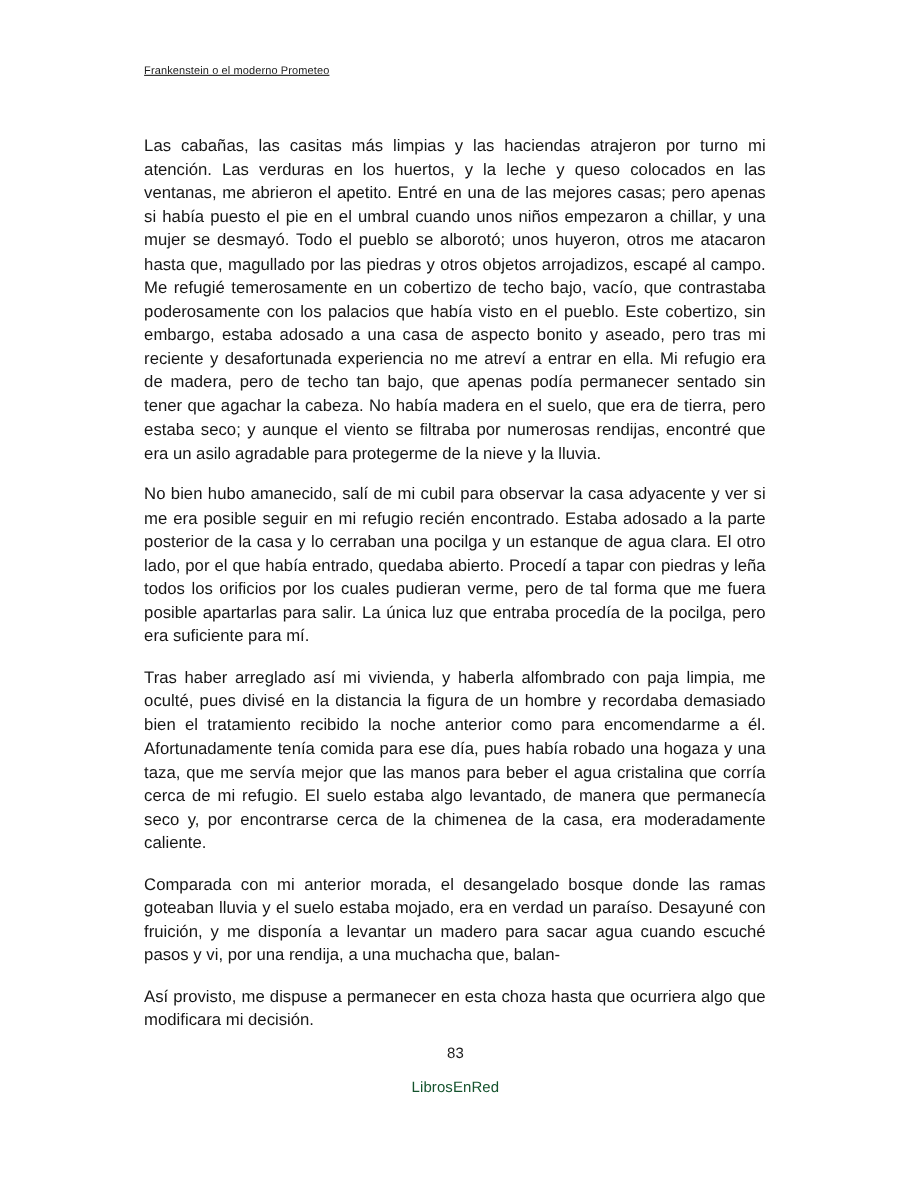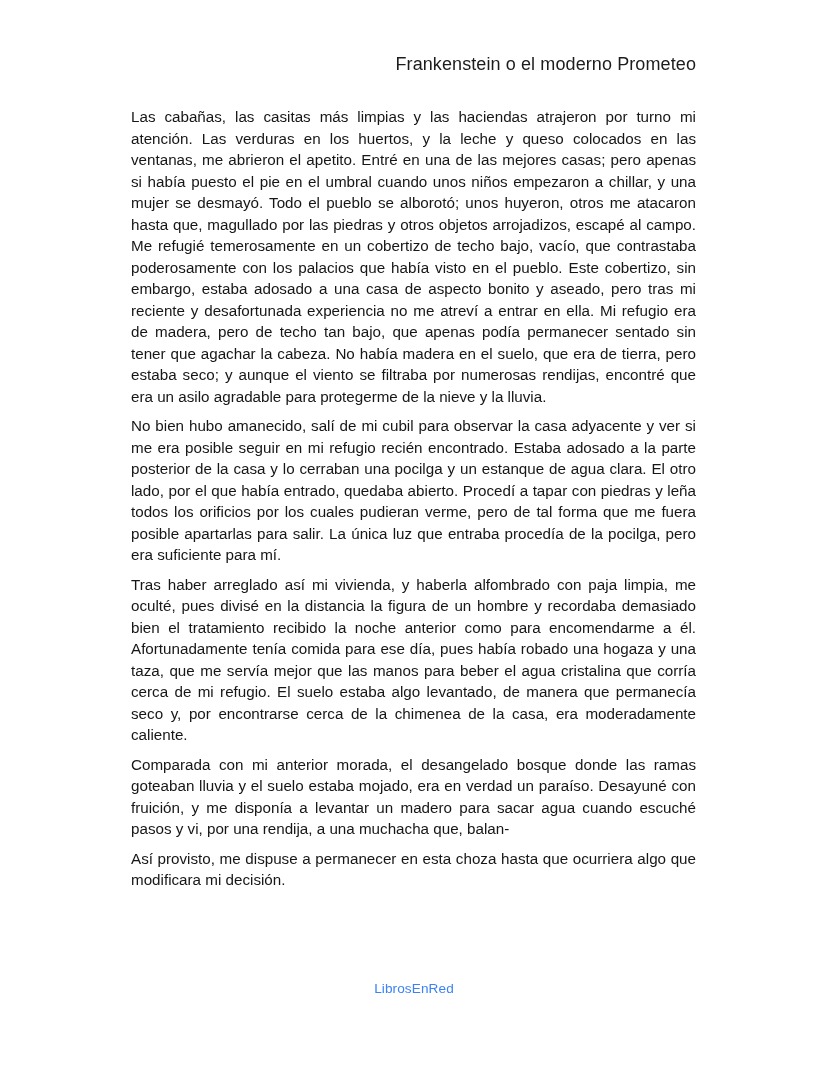--- a/index.html
+++ b/index.html
@@ -23,36 +23,36 @@
     width: 828px;
     height: 1071px;
     background: #ffffff;
   }
 
   .running-head {
     position: absolute;
     top: 56px;
     left: 131px;
     width: 565px;
-    text-align: right;
-    font-size: 18px;
+    font-size: 10px;
     letter-spacing: 0.1px;
     color: #1c1c1c;
     line-height: 17px;
+    text-decoration: underline;
   }
 
   .text-column {
     position: absolute;
     top: 106px;
     left: 131px;
     width: 565px;
   }
 
   .body-paragraph {
-    margin: 0 0 8px 0;
+    margin: 16px 0 8px 0;
     font-size: 15.2px;
     line-height: 21.5px;
     text-align: justify;
     text-justify: inter-word;
     color: #161616;
     hyphens: none;
     word-spacing: 0px;
   }
 
   .body-paragraph:last-child {
@@ -70,35 +70,36 @@
     top: 949px;
     font-size: 13.6px;
     line-height: 18px;
     color: #1c1c1c;
   }
 
   .imprint {
     top: 980px;
     font-size: 13.6px;
     line-height: 18px;
-    color: #3b82f6;
+    color: #14532d;
     letter-spacing: 0.1px;
   }
 </style>
 </head>
 <body>
 
 <div class="page">
 
   <div class="running-head">Frankenstein o el moderno Prometeo</div>
 
   <div class="text-column">
     <p class="body-paragraph">Las cabañas, las casitas más limpias y las haciendas atrajeron por turno mi atención. Las verduras en los huertos, y la leche y queso colocados en las ventanas, me abrieron el apetito. Entré en una de las mejores casas; pero apenas si había puesto el pie en el umbral cuando unos niños empezaron a chillar, y una mujer se desmayó. Todo el pueblo se alborotó; unos huyeron, otros me atacaron hasta que, magullado por las piedras y otros objetos arrojadizos, escapé al campo. Me refugié temerosamente en un cobertizo de techo bajo, vacío, que contrastaba poderosamente con los palacios que había visto en el pueblo. Este cobertizo, sin embargo, estaba adosado a una casa de aspecto bonito y aseado, pero tras mi reciente y desafortunada experiencia no me atreví a entrar en ella. Mi refugio era de madera, pero de techo tan bajo, que apenas podía permanecer sentado sin tener que agachar la cabeza. No había madera en el suelo, que era de tierra, pero estaba seco; y aunque el viento se filtraba por numerosas rendijas, encontré que era un asilo agradable para protegerme de la nieve y la lluvia.</p>
     <p class="body-paragraph">No bien hubo amanecido, salí de mi cubil para observar la casa adyacente y ver si me era posible seguir en mi refugio recién encontrado. Estaba adosado a la parte posterior de la casa y lo cerraban una pocilga y un estanque de agua clara. El otro lado, por el que había entrado, quedaba abierto. Procedí a tapar con piedras y leña todos los orificios por los cuales pudieran verme, pero de tal forma que me fuera posible apartarlas para salir. La única luz que entraba procedía de la pocilga, pero era suficiente para mí.</p>
     <p class="body-paragraph">Tras haber arreglado así mi vivienda, y haberla alfombrado con paja limpia, me oculté, pues divisé en la distancia la figura de un hombre y recordaba demasiado bien el tratamiento recibido la noche anterior como para encomendarme a él. Afortunadamente tenía comida para ese día, pues había robado una hogaza y una taza, que me servía mejor que las manos para beber el agua cristalina que corría cerca de mi refugio. El suelo estaba algo levantado, de manera que permanecía seco y, por encontrarse cerca de la chimenea de la casa, era moderadamente caliente.</p>
     <p class="body-paragraph">Comparada con mi anterior morada, el desangelado bosque donde las ramas goteaban lluvia y el suelo estaba mojado, era en verdad un paraíso. Desayuné con fruición, y me disponía a levantar un madero para sacar agua cuando escuché pasos y vi, por una rendija, a una muchacha que, balan-</p>
     <p class="body-paragraph">Así provisto, me dispuse a permanecer en esta choza hasta que ocurriera algo que modificara mi decisión.</p>
   </div>
 
+  <div class="footer folio">83</div>
 
   <div class="footer imprint">LibrosEnRed</div>
 
 </div>
 
 </body></html>

